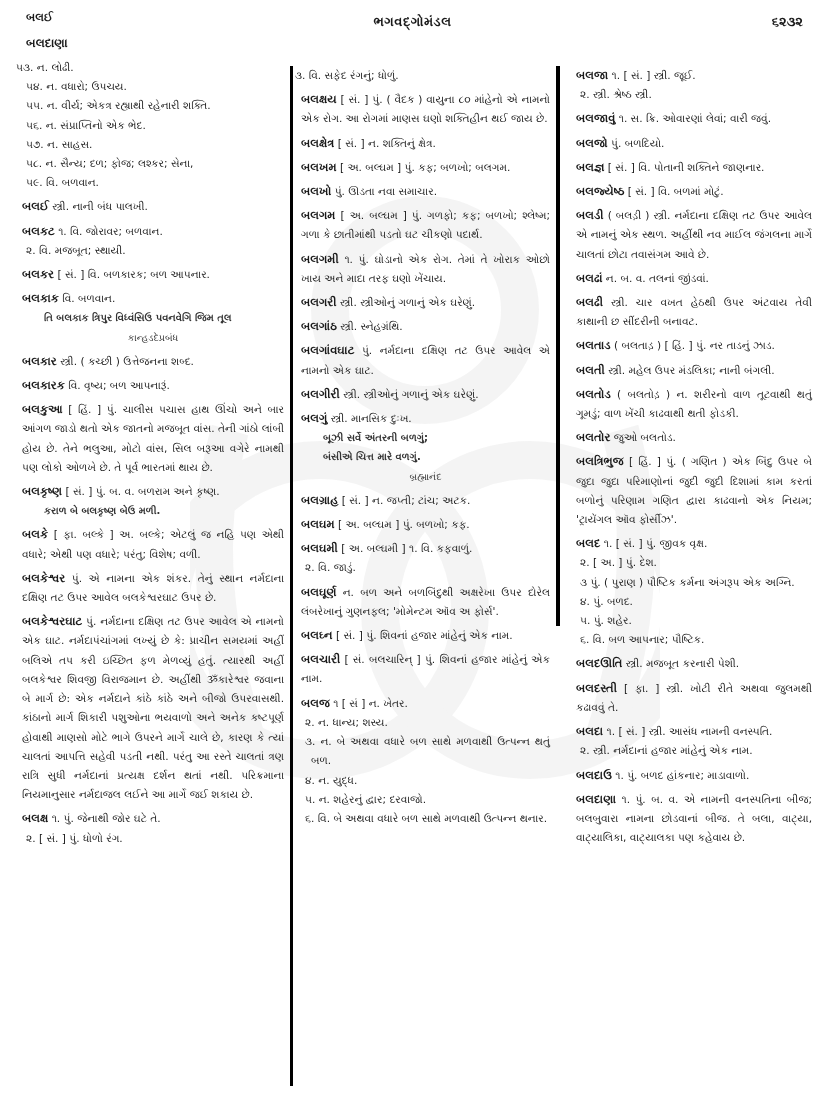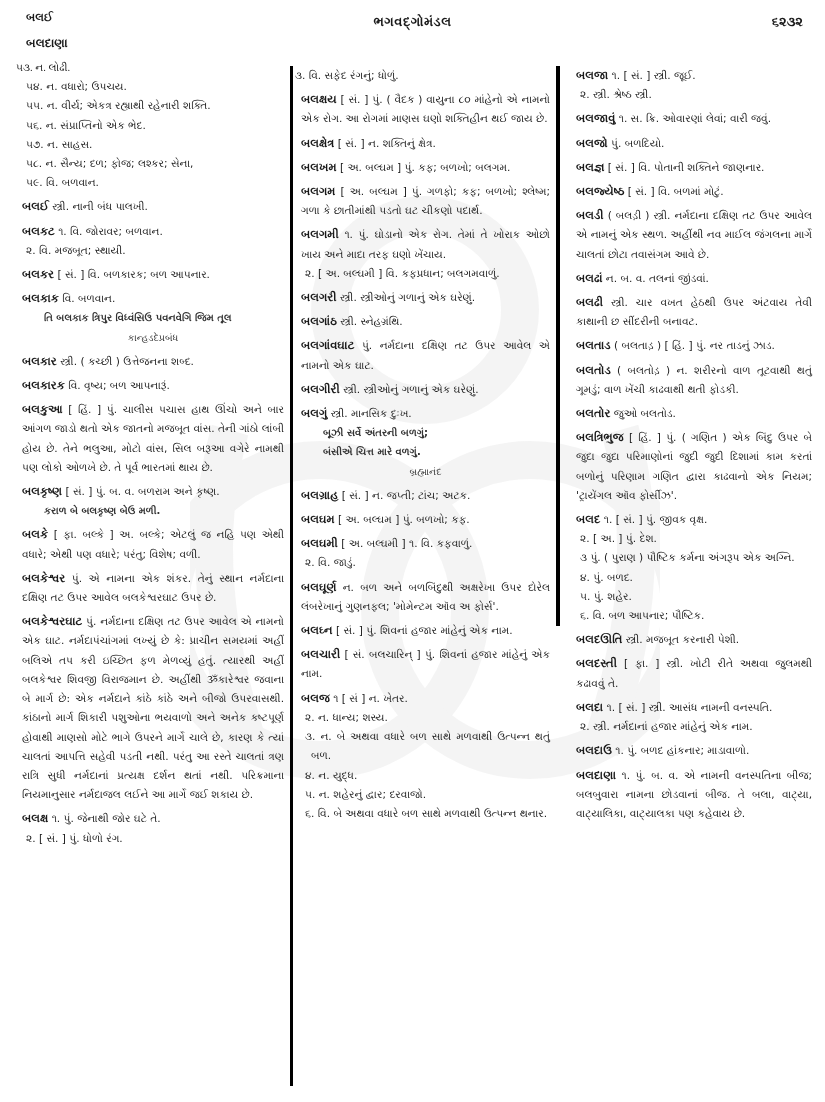--- a/index.html
+++ b/index.html
@@ -48,21 +48,21 @@
 <header class="page-header">
   <div class="guide-word-left">બલઈ</div>
   <div class="guide-word-left-2">બલદાણા</div>
   <div class="running-title">ભગવદ્ગોમંડલ</div>
   <div class="page-number">૬૨૩૨</div>
 </header>
 
 <main class="columns">
   <section class="col col-1">
       <div class="entry">
-        <span class="sense-line" style="padding-left: 0px; font-family: Liberation Serif, serif;">૫૩. ન. લોઢી.</span>
+        <span class="sense-line" style="padding-left: 0px;">૫૩. ન. લોઢી.</span>
         <span class="sense-line">૫૪. ન. વધારો; ઉપચય.</span>
         <span class="sense-line">૫૫. ન. વીર્ય; એકત્ર રહ્યાથી રહેનારી શક્તિ.</span>
         <span class="sense-line">૫૬. ન. સંપ્રાપ્તિનો એક ભેદ.</span>
         <span class="sense-line">૫૭. ન. સાહસ.</span>
         <span class="sense-line">૫૮. ન. સૈન્ય; દળ; ફોજ; લશ્કર; સેના,</span>
         <span class="sense-line">૫૯. વિ. બળવાન.</span>
       </div>
       <div class="entry"><span class="hw">બલઈ</span> <span class="">સ્ત્રી. નાની બંધ પાલખી.</span></div>
       <div class="entry"><span class="hw">બલકટ</span> <span class="">૧. વિ. જોરાવર; બળવાન.</span><span class="sense-line">૨. વિ. મજબૂત; સ્થાયી.</span></div>
       <div class="entry"><span class="hw">બલકર</span> <span class="">[ સં. ] વિ. બળકારક; બળ આપનાર.</span></div>
@@ -76,22 +76,23 @@
       <div class="entry"><span class="hw">બલકેશ્વરઘાટ</span> <span class="">પું. નર્મદાના દક્ષિણ તટ ઉપર આવેલ એ નામનો એક ઘાટ. નર્મદાપંચાંગમાં લખ્યું છે કે: પ્રાચીન સમયમાં અહીં બલિએ તપ કરી ઇચ્છિત ફળ મેળવ્યું હતું. ત્યારથી અહીં બલકેશ્વર શિવજી વિરાજમાન છે. અહીંથી ૐકારેશ્વર જવાના બે માર્ગ છે: એક નર્મદાને કાંઠે કાંઠે અને બીજો ઉપરવાસથી. કાંઠાનો માર્ગ શિકારી પશુઓના ભયવાળો અને અનેક કષ્ટપૂર્ણ હોવાથી માણસો મોટે ભાગે ઉપરને માર્ગે ચાલે છે, કારણ કે ત્યાં ચાલતાં આપત્તિ સહેવી પડતી નથી. પરંતુ આ રસ્તે ચાલતાં ત્રણ રાત્રિ સુધી નર્મદાનાં પ્રત્યક્ષ દર્શન થતાં નથી. પરિક્રમાના નિયમાનુસાર નર્મદાજલ લઈને આ માર્ગે જઈ શકાય છે.</span></div>
       <div class="entry"><span class="hw">બલક્ષ</span> <span class="">૧. પું. જેનાથી જોર ઘટે તે.</span><span class="sense-line">૨. [ સં. ] પું. ધોળો રંગ.</span></div>
     </section>
   <section class="col col-2">
       <div class="entry">
         <span class="sense-line" style="padding-left: 0px;">૩. વિ. સફેદ રંગનું; ધોળું.</span>
       </div>
       <div class="entry"><span class="hw">બલક્ષય</span> <span class="">[ સં. ] પું. ( વૈદક ) વાયુના ૮૦ માંહેનો એ નામનો એક રોગ. આ રોગમાં માણસ ઘણો શક્તિહીન થઈ જાય છે.</span></div>
       <div class="entry"><span class="hw">બલક્ષેત્ર</span> <span class="">[ સં. ] ન. શક્તિનું ક્ષેત્ર.</span></div>
       <div class="entry"><span class="hw">બલખમ</span> <span class="">[ અ. બલ્ઘમ ] પું. કફ; બળખો; બલગમ.</span></div>
+      <div class="entry"><span class="hw">બલખો</span> <span class="">પું. ઊડતા નવા સમાચાર.</span></div>
       <div class="entry"><span class="hw">બલગમ</span> <span class="">[ અ. બલ્ઘમ ] પું. ગળફો; કફ; બળખો; શ્લેષ્મ; ગળા કે છાતીમાંથી પડતો ઘટ ચીકણો પદાર્થ.</span></div>
-      <div class="entry"><span class="hw">બલગમી</span> <span class="">૧. પું. ઘોડાનો એક રોગ. તેમાં તે ખોરાક ઓછો ખાય અને માદા તરફ ઘણો ખેંચાય.</span><span class="sense-line">૨. [ અ. બલ્ઘમી ] વિ. કફપ્રધાન; બલગમવાળું.</span></div>
+      <div class="entry"><span class="hw">બલગમી</span> <span class="">૧. પું. ઘોડાનો એક રોગ. તેમાં તે ખોરાક ઓછો ખાય અને માદા તરફ ઘણો ખેંચાય.</span></div>
       <div class="entry"><span class="hw">બલગરી</span> <span class="">સ્ત્રી. સ્ત્રીઓનું ગળાનું એક ઘરેણું.</span></div>
       <div class="entry"><span class="hw">બલગાંઠ</span> <span class="">સ્ત્રી. સ્નેહગ્રંથિ.</span></div>
       <div class="entry"><span class="hw">બલગાંવઘાટ</span> <span class="">પું. નર્મદાના દક્ષિણ તટ ઉપર આવેલ એ નામનો એક ઘાટ.</span></div>
       <div class="entry"><span class="hw">બલગીરી</span> <span class="">સ્ત્રી. સ્ત્રીઓનું ગળાનું એક ઘરેણું.</span></div>
       <div class="entry"><span class="hw">બલગું</span> <span class="">સ્ત્રી. માનસિક દુઃખ.</span><span class="quote">બૂઝી સર્વે અંતરની બળગું;</span><span class="quote">બંસીએ ચિત્ત મારે વળગું.</span><span class="quote-src">બ્રહ્માનંદ</span></div>
       <div class="entry"><span class="hw">બલગ્રાહ</span> <span class="">[ સં. ] ન. જપ્તી; ટાંચ; અટક.</span></div>
       <div class="entry"><span class="hw">બલઘમ</span> <span class="">[ અ. બલ્ઘમ ] પું. બળખો; કફ.</span></div>
       <div class="entry"><span class="hw">બલઘમી</span> <span class="">[ અ. બલ્ઘમી ] ૧. વિ. કફવાળું.</span><span class="sense-line">૨. વિ. જાડું.</span></div>
       <div class="entry"><span class="hw">બલઘૂર્ણ</span> <span class="">ન. બળ અને બળબિંદુથી અક્ષરેખા ઉપર દોરેલ લંબરેખાનું ગુણનફલ; 'મોમેન્ટમ ઑવ અ ફોર્સ'.</span></div>
       <div class="entry"><span class="hw">બલઘ્ન</span> <span class="">[ સં. ] પું. શિવનાં હજાર માંહેનું એક નામ.</span></div>
@@ -101,20 +102,21 @@
   <section class="col col-3">
       <div class="entry"><span class="hw">બલજા</span> <span class="">૧. [ સં. ] સ્ત્રી. જૂઈ.</span><span class="sense-line">૨. સ્ત્રી. શ્રેષ્ઠ સ્ત્રી.</span></div>
       <div class="entry"><span class="hw">બલજાવું</span> <span class="">૧. સ. ક્રિ. ઓવારણાં લેવાં; વારી જવું.</span></div>
       <div class="entry"><span class="hw">બલજો</span> <span class="">પું. બળદિયો.</span></div>
       <div class="entry"><span class="hw">બલજ્ઞ</span> <span class="">[ સં. ] વિ. પોતાની શક્તિને જાણનાર.</span></div>
       <div class="entry"><span class="hw">બલજ્યેષ્ઠ</span> <span class="">[ સં. ] વિ. બળમાં મોટું.</span></div>
       <div class="entry"><span class="hw">બલડી</span> <span class="">( બલડ઼ી ) સ્ત્રી. નર્મદાના દક્ષિણ તટ ઉપર આવેલ એ નામનું એક સ્થળ. અહીંથી નવ માઈલ જંગલના માર્ગે ચાલતાં છોટા તવાસંગમ આવે છે.</span></div>
       <div class="entry"><span class="hw">બલઢાં</span> <span class="">ન. બ. વ. તલનાં જીંડવાં.</span></div>
       <div class="entry"><span class="hw">બલઢી</span> <span class="">સ્ત્રી. ચાર વખત હેઠથી ઉપર અંટવાય તેવી કાથાની છ સીંદરીની બનાવટ.</span></div>
       <div class="entry"><span class="hw">બલતાડ</span> <span class="">( બલતાડ઼ ) [ હિં. ] પું. નર તાડનું ઝાડ.</span></div>
+      <div class="entry"><span class="hw">બલતી</span> <span class="">સ્ત્રી. મહેલ ઉપર મંડલિકા; નાની બંગલી.</span></div>
       <div class="entry"><span class="hw">બલતોડ</span> <span class="">( બલતોડ઼ ) ન. શરીરનો વાળ તૂટવાથી થતું ગૂમડું; વાળ ખેંચી કાઢવાથી થતી ફોડકી.</span></div>
       <div class="entry"><span class="hw">બલતોર</span> <span class="">જુઓ બલતોડ.</span></div>
       <div class="entry"><span class="hw">બલત્રિભુજ</span> <span class="">[ હિં. ] પું. ( ગણિત ) એક બિંદુ ઉપર બે જુદા જુદા પરિમાણોનાં જુદી જુદી દિશામાં કામ કરતાં બળોનું પરિણામ ગણિત દ્વારા કાઢવાનો એક નિયમ; 'ટ્રાયેંગલ ઑવ ફોર્સીઝ'.</span></div>
       <div class="entry"><span class="hw">બલદ</span> <span class="">૧. [ સં. ] પું. જીવક વૃક્ષ.</span><span class="sense-line">૨. [ અ. ] પું. દેશ.</span><span class="sense-line">૩ પું. ( પુરાણ ) પૌષ્ટિક કર્મના અંગરૂપ એક અગ્નિ.</span><span class="sense-line">૪. પું. બળદ.</span><span class="sense-line">૫. પું. શહેર.</span><span class="sense-line">૬. વિ. બળ આપનાર; પૌષ્ટિક.</span></div>
       <div class="entry"><span class="hw">બલદઊતિ</span> <span class="">સ્ત્રી. મજબૂત કરનારી પેશી.</span></div>
       <div class="entry"><span class="hw">બલદસ્તી</span> <span class="">[ ફા. ] સ્ત્રી. ખોટી રીતે અથવા જુલમથી કઢાવવું તે.</span></div>
       <div class="entry"><span class="hw">બલદા</span> <span class="">૧. [ સં. ] સ્ત્રી. આસંધ નામની વનસ્પતિ.</span><span class="sense-line">૨. સ્ત્રી. નર્મદાનાં હજાર માંહેનું એક નામ.</span></div>
       <div class="entry"><span class="hw">બલદાઉ</span> <span class="">૧. પું. બળદ હાંકનાર; માડાવાળો.</span></div>
       <div class="entry"><span class="hw">બલદાણા</span> <span class="">૧. પું. બ. વ. એ નામની વનસ્પતિના બીજ; બલબુવારા નામના છોડવાનાં બીજ. તે બલા, વાટ્યા, વાટ્યાલિકા, વાટ્યાલકા પણ કહેવાય છે.</span></div>
     </section>

